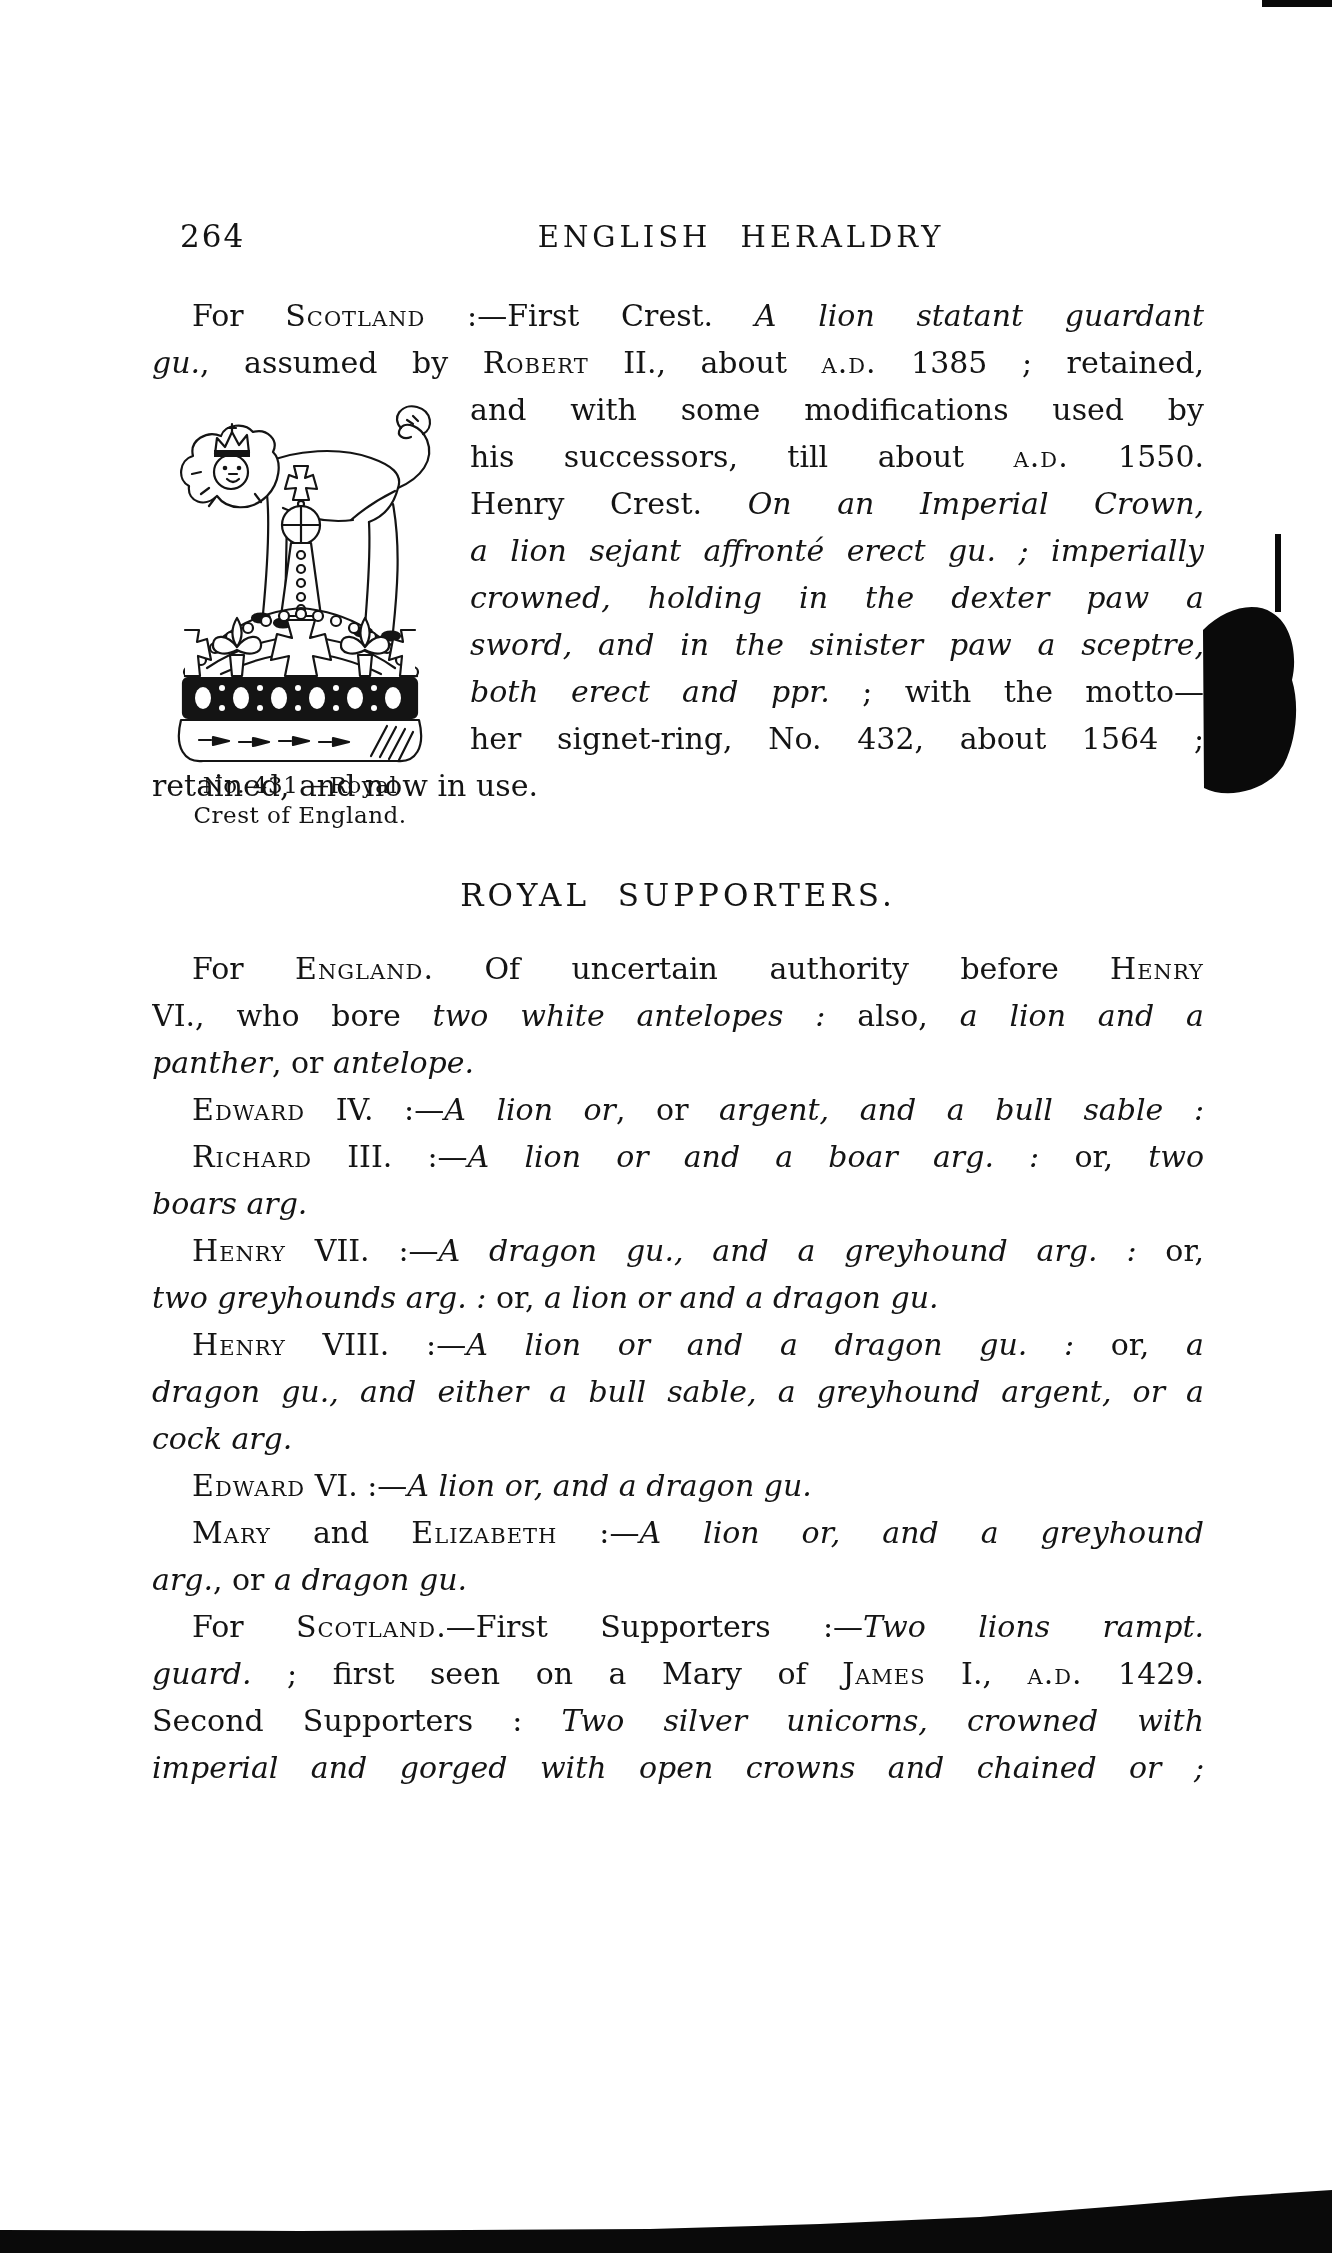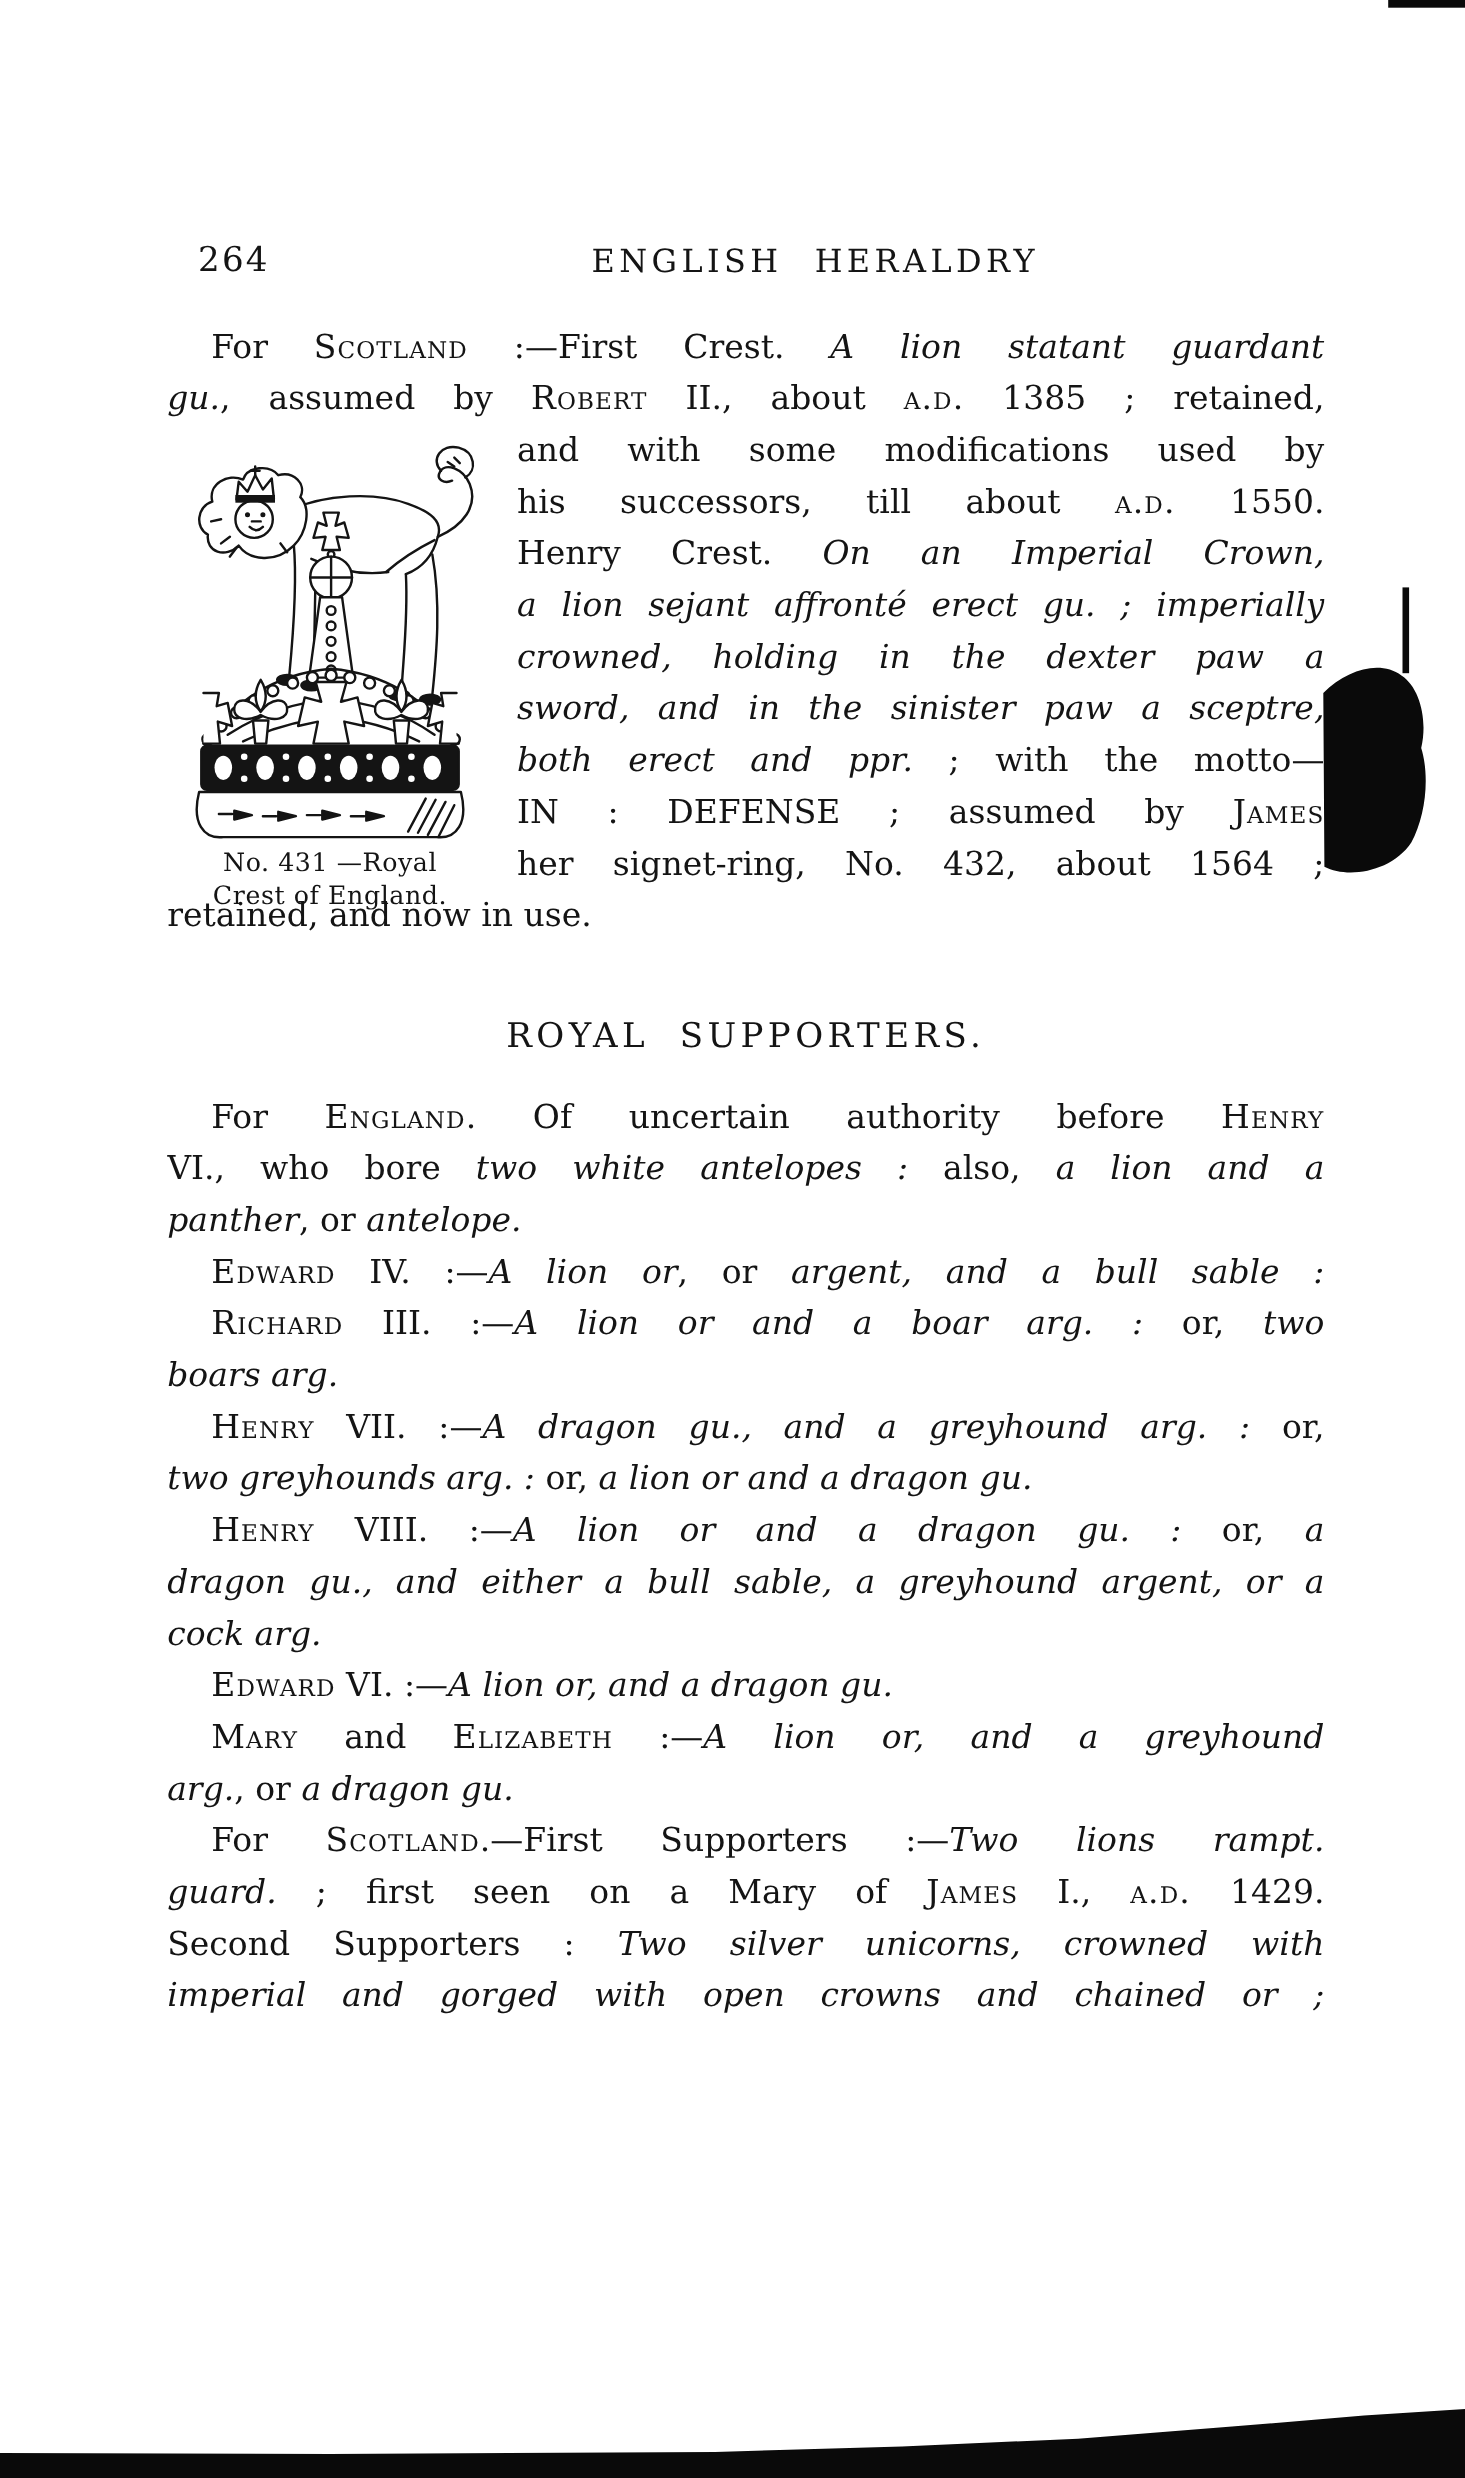--- a/index.html
+++ b/index.html
@@ -55,21 +55,20 @@
     <div class="lines" id="section1">
         <div class="line indent"><span>For </span><span class="sc">Scotland</span><span> :—First Crest.  </span><span class="it">A lion statant guardant</span></div>
         <div class="line"><span class="it">gu.</span><span>, assumed by </span><span class="sc">Robert</span><span> II., about </span><span class="sc">a.d.</span><span> 1385 ; retained,</span></div>
         <div class="line wrap"><span>and with some modifications used by</span></div>
         <div class="line wrap"><span>his successors, till about </span><span class="sc">a.d.</span><span> 1550.</span></div>
         <div class="line wrap"><span>Henry Crest.  </span><span class="it">On an Imperial Crown,</span></div>
         <div class="line wrap"><span class="it">a lion sejant affronté erect gu. ; imperially</span></div>
         <div class="line wrap"><span class="it">crowned, holding in the dexter paw a</span></div>
         <div class="line wrap"><span class="it">sword, and in the sinister paw a sceptre,</span></div>
         <div class="line wrap"><span class="it">both erect and ppr.</span><span> ; with the motto—</span></div>
-        <div class="line wrap"><span>IN : DEFENSE ; assumed by </span><span class="sc">James</span></div>
         <div class="line wrap"><span>her signet-ring, No. 432, about 1564 ;</span></div>
         <div class="line last"><span>retained, and now in use.</span></div>
       </div>
 
     <div class="figure">
       <svg width="292" height="390" viewBox="0 0 290 390">
         <g stroke="#141414" fill="none" stroke-width="2.2" stroke-linecap="round" stroke-linejoin="round">
 
           <g>
             <path d="M243,112 C266,102 280,84 272,64 C266,50 250,44 245,53 C241,60 249,64 256,61"></path>

